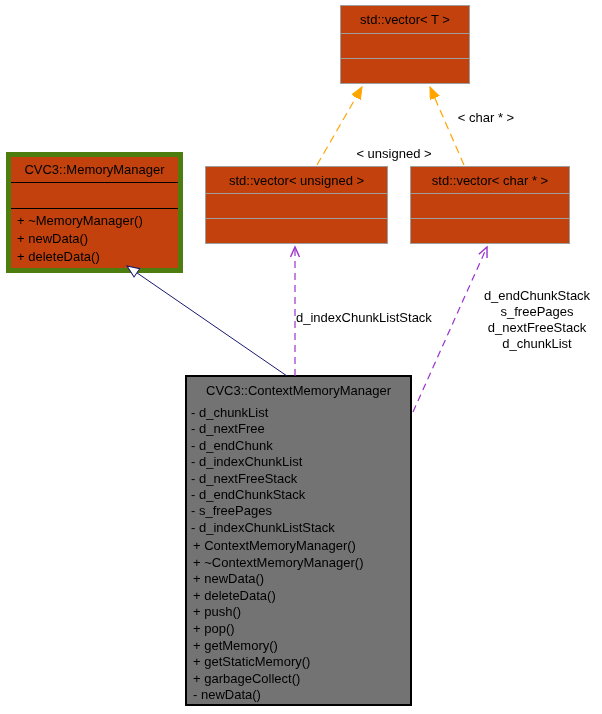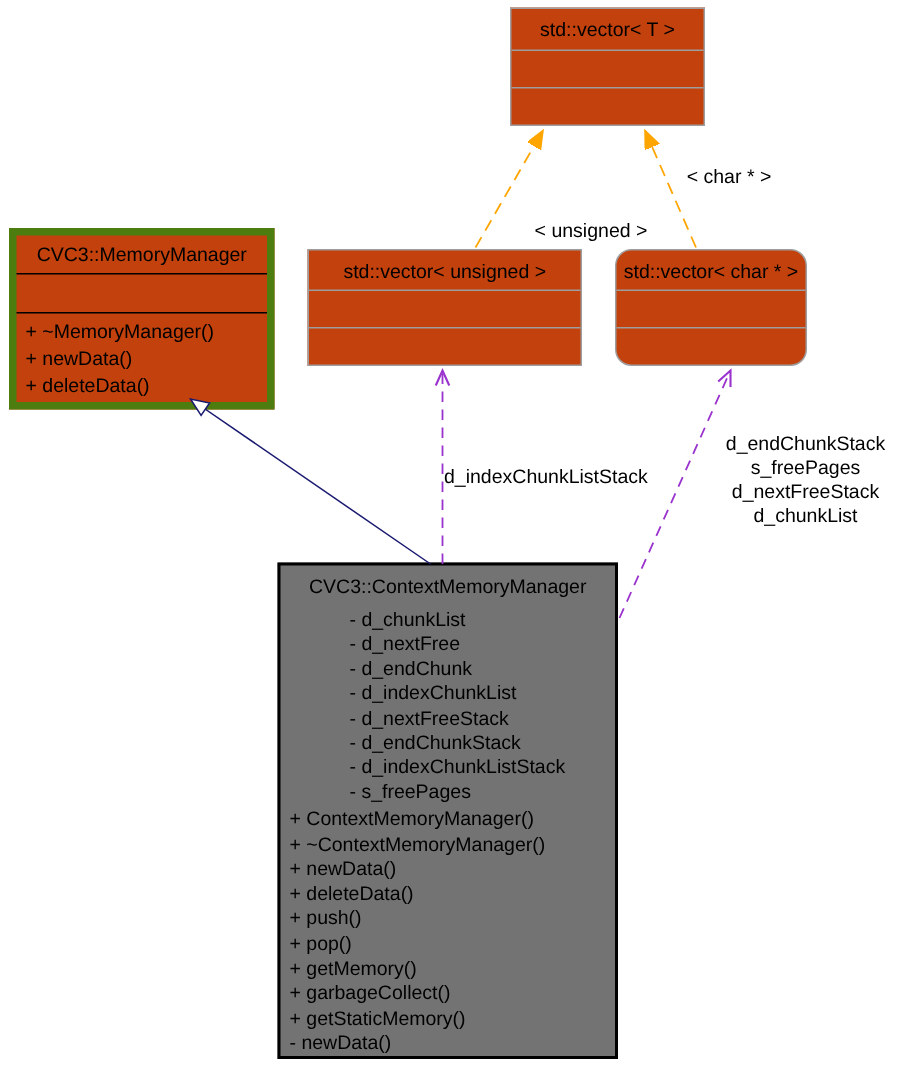--- a/index.html
+++ b/index.html
@@ -27,27 +27,27 @@
   #box-vector-t        { left:340px; top:5px;   width:130px; }
   #box-vector-t .uml-title { height:27px; }
   #box-vector-t .uml-sec   { height:25px; }
 
   #box-memory-manager  { left:6px;   top:152px; width:177px; }
   #box-memory-manager .uml-title { height:25px; }
   #box-memory-manager .uml-empty { height:26px; }
   #box-memory-manager .uml-members { height:60px; line-height:18px; }
 
   #box-vector-unsigned { left:205px; top:166px; width:183px; }
-  #box-vector-charp    { left:410px; top:166px; width:128px;border-radius:11px; }
+  #box-vector-charp    { left:410px; top:166px; width:160px; }
   #box-vector-unsigned .uml-title, #box-vector-charp .uml-title { height:26px; }
   #box-vector-unsigned .uml-sec,   #box-vector-charp .uml-sec   { height:25px; }
 
   #box-context-memory-manager { left:185px; top:375px; width:227px; }
   #box-context-memory-manager .uml-title { height:26px; }
-  #box-context-memory-manager .uml-attrs { height:132px; line-height:16.4px; padding:2px 14px;margin-left:32px; }
+  #box-context-memory-manager .uml-attrs { height:132px; line-height:16.4px; padding:2px 4px; }
   #box-context-memory-manager .uml-methods { height:169px; line-height:16.6px; }
 
   
   .edge-label { position:absolute; white-space:nowrap; }
   .edge-label.center { text-align:center; }
   #label-template-unsigned { left:346px; top:110px; width:96px;margin-top:36px; }
   #label-template-charp    { left:447px; top:110px; width:78px; }
   #label-usage-index       { left:296px; top:310px; }
   #label-usage-charp       { left:462px; top:288px; width:150px; line-height:16px; }
 
@@ -88,33 +88,33 @@
 
   <div class="uml-box highlight" id="box-context-memory-manager">
     <div class="uml-title">CVC3::ContextMemoryManager</div>
     <div class="uml-sec uml-members uml-attrs">
       <div>- d_chunkList</div>
       <div>- d_nextFree</div>
       <div>- d_endChunk</div>
       <div>- d_indexChunkList</div>
       <div>- d_nextFreeStack</div>
       <div>- d_endChunkStack</div>
+      <div>- s_freePages</div>
       <div>- d_indexChunkListStack</div>
-      <div>- s_freePages</div>
     </div>
     <div class="uml-sec uml-members uml-methods">
       <div>+ ContextMemoryManager()</div>
       <div>+ ~ContextMemoryManager()</div>
       <div>+ newData()</div>
       <div>+ deleteData()</div>
       <div>+ push()</div>
       <div>+ pop()</div>
       <div>+ getMemory()</div>
+      <div>+ getStaticMemory()</div>
       <div>+ garbageCollect()</div>
-      <div>+ getStaticMemory()</div>
       <div>- newData()</div>
     </div>
   </div>
 
   <svg id="edges" width="602" height="714">
     <defs>
       <marker id="m-inherit" markerWidth="16" markerHeight="13" refX="13" refY="6" orient="auto" markerUnits="userSpaceOnUse">
         <path d="M1,1 L13,6 L1,11 z" fill="#ffffff" stroke="#191970" stroke-width="1"></path>
       </marker>
       <marker id="m-open-purple" markerWidth="14" markerHeight="12" refX="11" refY="5.5" orient="auto" markerUnits="userSpaceOnUse">

